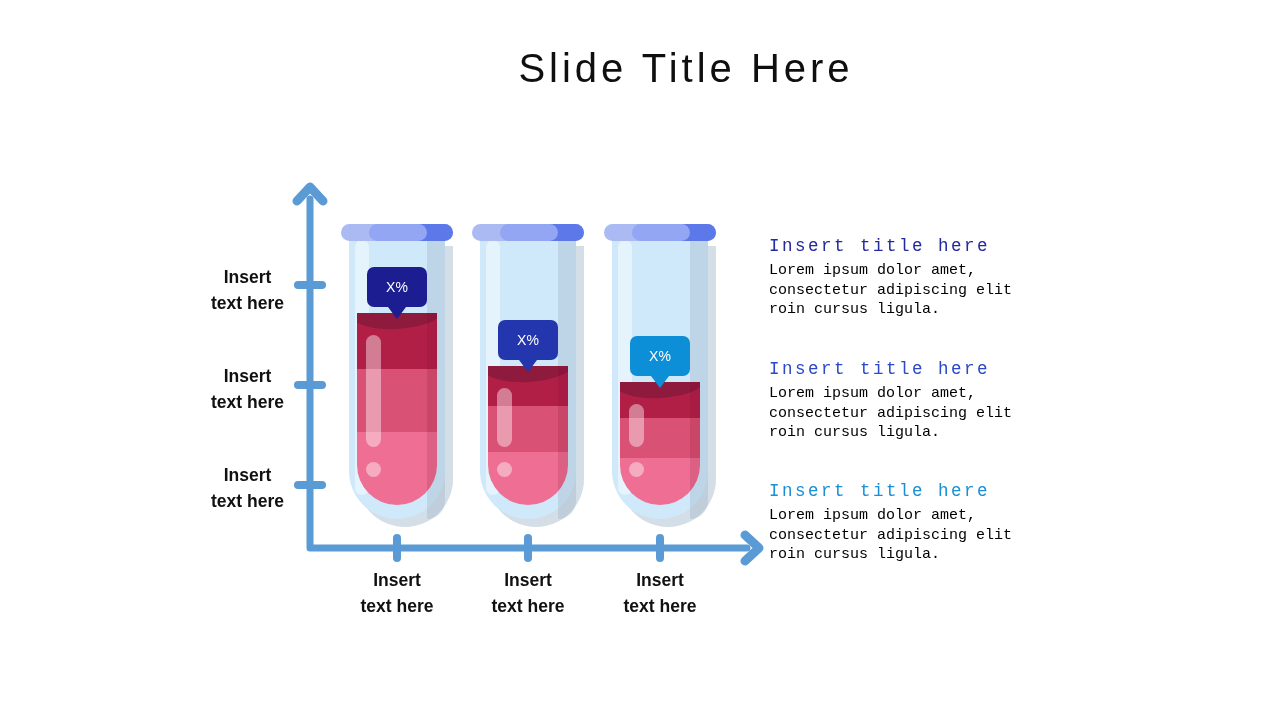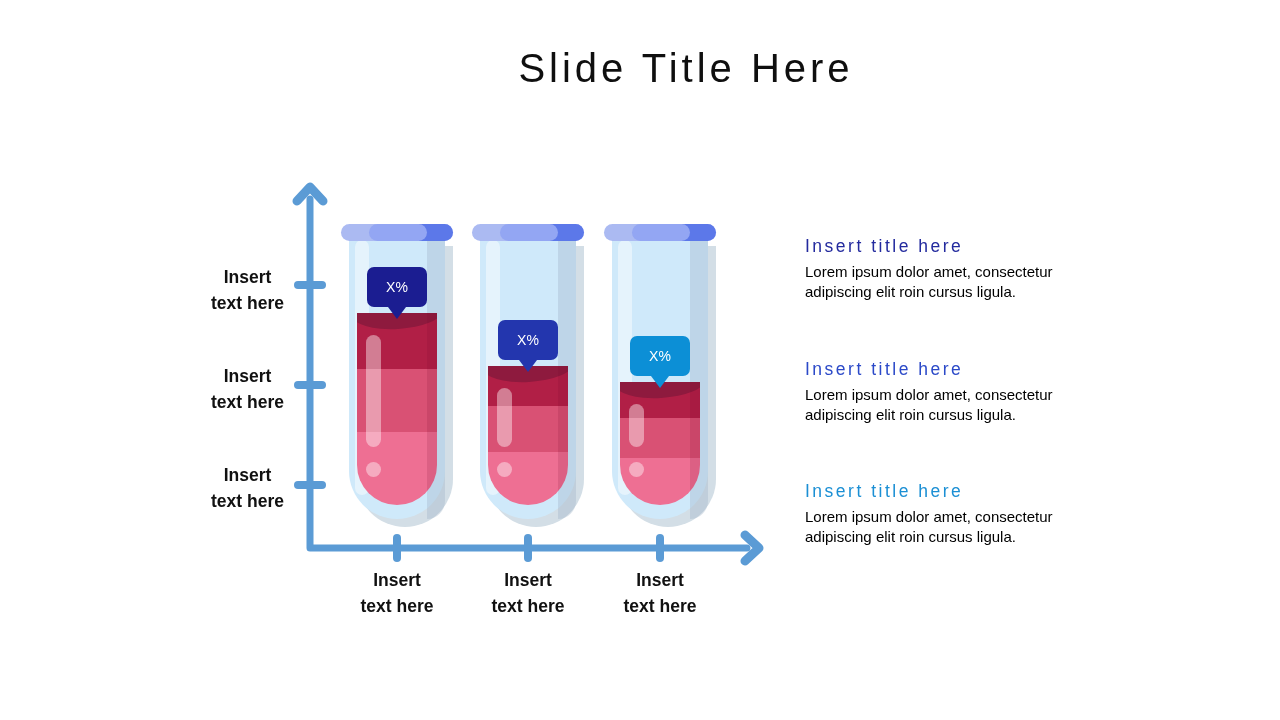--- a/index.html
+++ b/index.html
@@ -85,21 +85,21 @@
   }
   .rim-right{
     position:absolute;right:0;top:0;width:42px;height:17px;
     background:#5c78e9;border-radius:9px;
   }
   .rim-mid{
     position:absolute;left:28px;top:0;width:58px;height:17px;
     background:#93a6f3;border-radius:9px;
   }
   
-  .section{position:absolute;left:805px;width:290px;}
+  .section{position:absolute;left:769px;width:290px;font-family:Liberation Mono, monospace;}
   .section.s1{top:236px;} .section.s2{top:359px;} .section.s3{top:481px;}
   .section-title{
     font-size:17.5px;letter-spacing:2.5px;margin:0 0 5px 0;font-weight:500;
   }
   .section-body{
     font-size:15px;color:#000000;line-height:19.5px;margin:0;width:265px;
   }
 </style>
 </head>
 <body>

